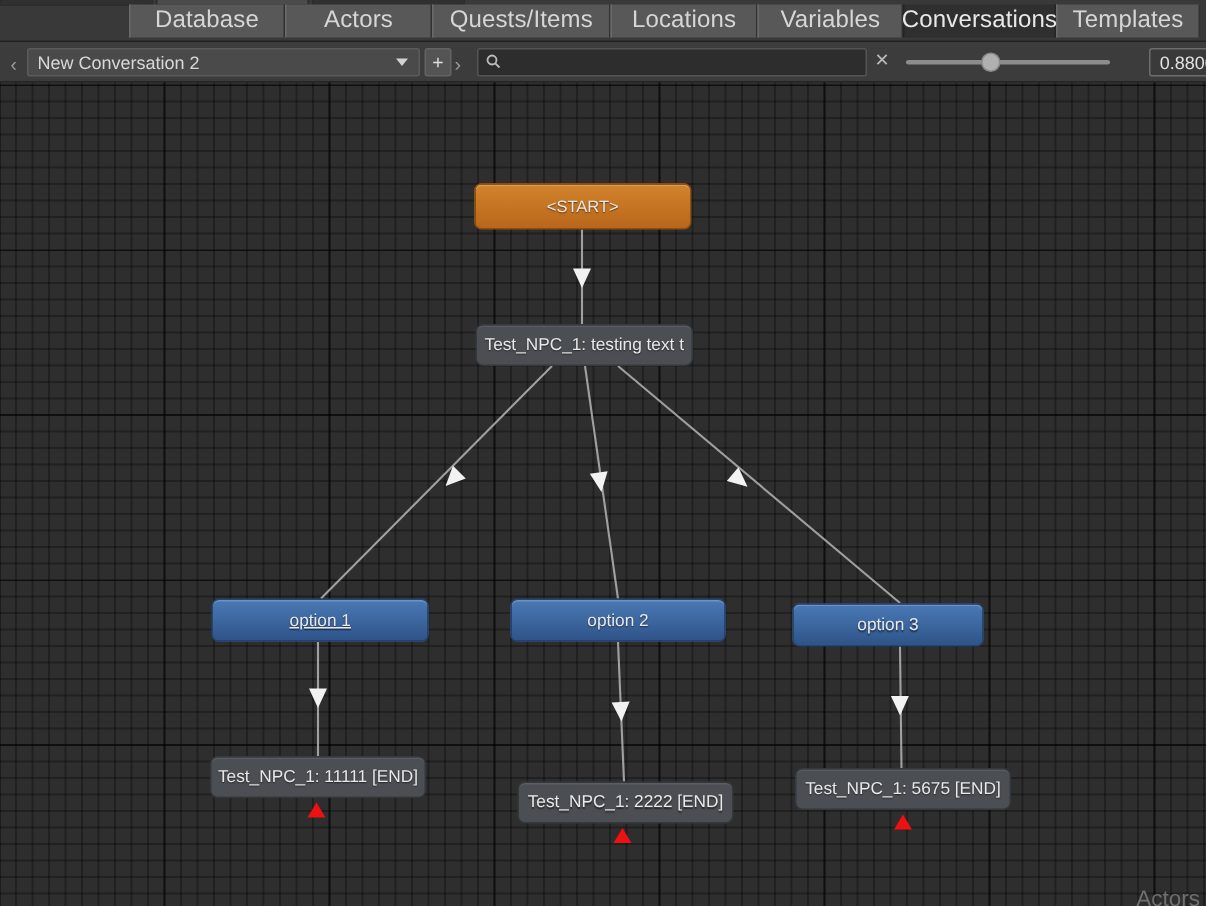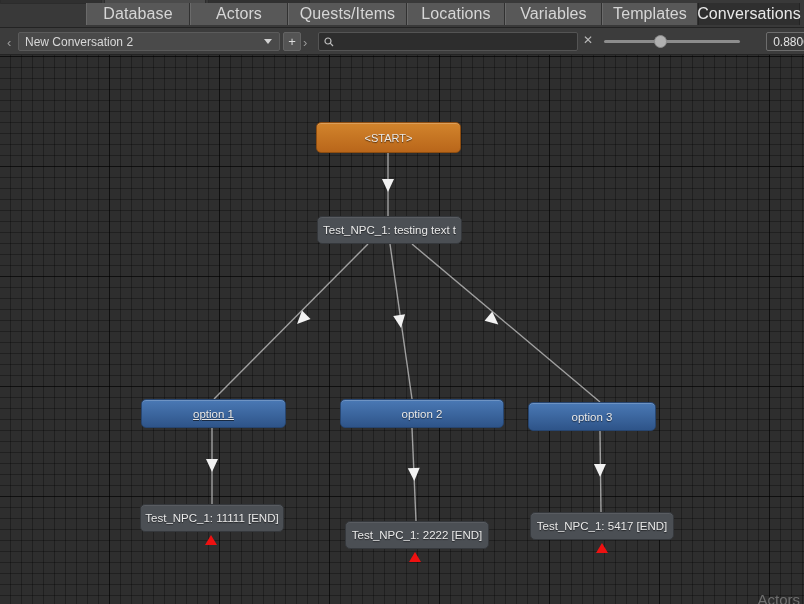--- a/index.html
+++ b/index.html
@@ -163,22 +163,22 @@
       <div class="ghost-tab dark"></div>
       <div class="ghost-tab"></div>
       <div class="ghost-tab dark"></div>
     </div>
     <div class="tabs" id="tabs">
         <div class="tab" style="width: 104px;">Database</div>
         <div class="tab" style="width: 98px;">Actors</div>
         <div class="tab" style="width: 119px;">Quests/Items</div>
         <div class="tab" style="width: 98px;">Locations</div>
         <div class="tab" style="width: 97px;">Variables</div>
+        <div class="tab selected" style="width: 102px;">Conversations</div>
         <div class="tab" style="width: 96px;">Templates</div>
-        <div class="tab selected" style="width: 102px;">Conversations</div>
       </div>
   </div>
 
   <div class="toolbar">
     <span class="chev chev-left">‹</span>
 
     <div class="conv-select">
       <span class="label">New Conversation 2</span>
       <span class="caret"></span>
     </div>
@@ -234,25 +234,25 @@
         </g>
         <g>
           <line x1="600" y1="376" x2="601" y2="457" stroke="#b4b4b4" stroke-width="1.4" opacity="0.85"></line>
           <polygon points="-6,-6 -6,6 7,0" fill="#f2f2f2" transform="translate(600,415) rotate(89.29268063145574)"></polygon>
         </g>
       </svg>
     <div id="nodes">
         <div class="node start" style="left: 316px; top: 67px; width: 145px; height: 31px;">&lt;START&gt;</div>
         <div class="node npc" style="left: 317px; top: 161px; width: 145px; height: 28px;">Test_NPC_1: testing text t</div>
         <div class="node option" style="left: 141px; top: 344px; width: 145px; height: 29px; text-decoration: underline;">option 1</div>
-        <div class="node option" style="left: 340px; top: 344px; width: 164px; height: 29px;">option 2</div>
+        <div class="node option" style="left: 340px; top: 344px; width: 144px; height: 29px;">option 2</div>
         <div class="node option" style="left: 528px; top: 347px; width: 128px; height: 29px;">option 3</div>
         <div class="node npc" style="left: 140px; top: 449px; width: 144px; height: 28px;">Test_NPC_1: 11111 [END]</div>
         <div class="node npc" style="left: 345px; top: 466px; width: 144px; height: 28px;">Test_NPC_1: 2222 [END]</div>
-        <div class="node npc" style="left: 530px; top: 457px; width: 144px; height: 28px;">Test_NPC_1: 5417 [END]</div>
+        <div class="node npc" style="left: 530px; top: 457px; width: 144px; height: 28px;">Test_NPC_1: 5675 [END]</div>
       </div>
     <div id="markers">
         <div class="red-marker" style="left: 205px; top: 480px;"></div>
         <div class="red-marker" style="left: 409px; top: 497px;"></div>
         <div class="red-marker" style="left: 596px; top: 488px;"></div>
       </div>
     <div class="corner-label">Actors</div>
   </div>
 
 </div>

